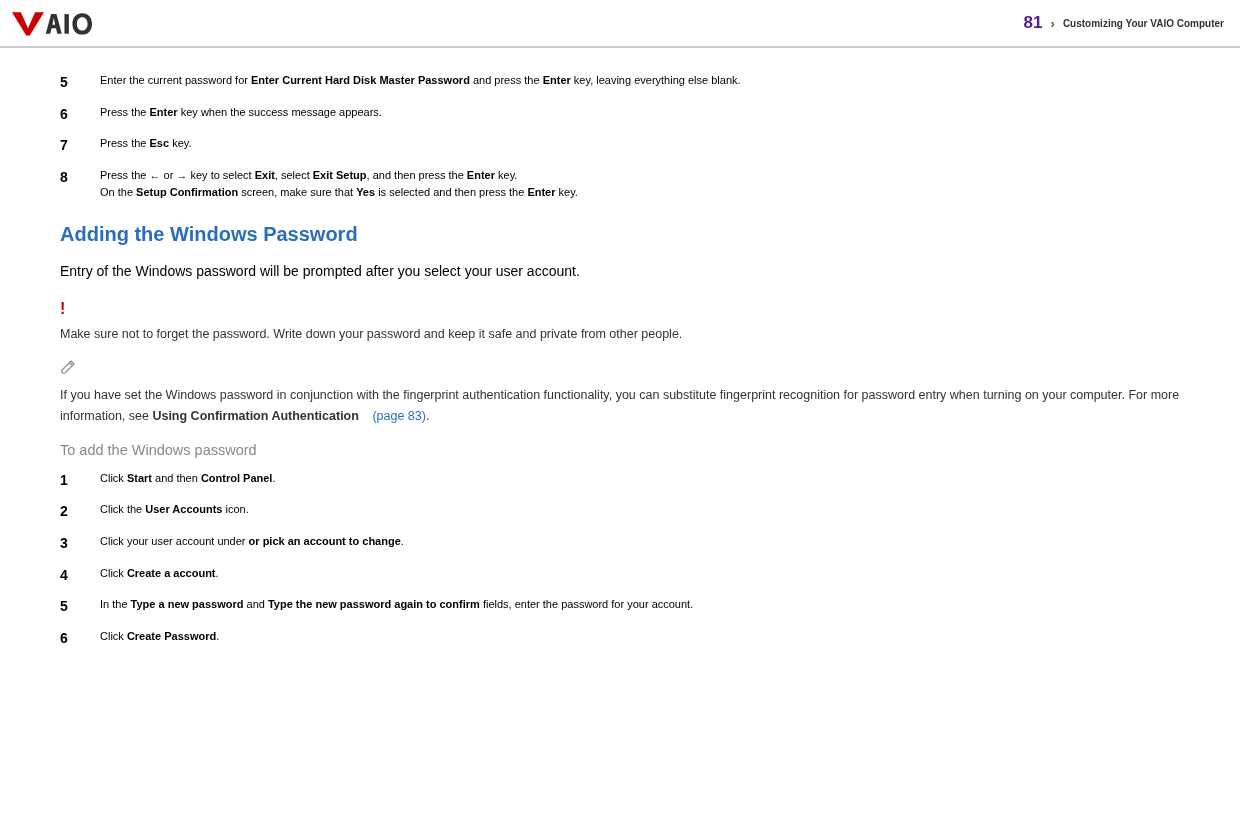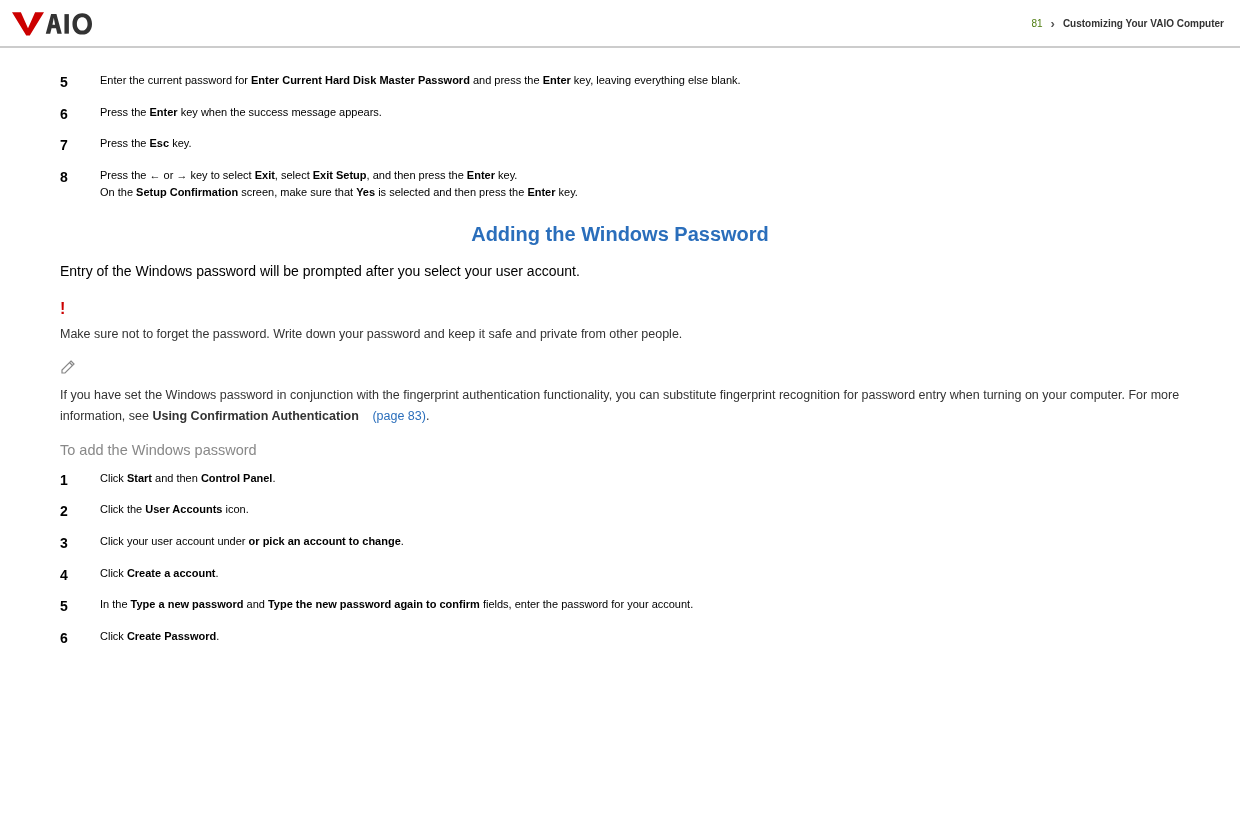--- a/index.html
+++ b/index.html
@@ -32,23 +32,23 @@
     }
     .header-right {
       display: flex;
       align-items: center;
       gap: 8px;
       font-size: 13px;
       font-weight: bold;
       color: #333;
     }
     .page-number {
-      font-size: 10px;
-      font-weight: normal;
-      color: #4d7c0f;
+      font-size: 17px;
+      font-weight: bold;
+      color: #4c1d95;
     }
     .chevron-right {
       font-size: 13px;
       color: #555;
     }
 
     
     .content {
       padding: 24px 60px 24px 60px;
       line-height: 1.55;
@@ -73,21 +73,20 @@
     .step-text b {
       font-weight: bold;
     }
 
     
     .section-heading {
       font-size: 20px;
       color: #2a6ebb;
       font-weight: bold;
       margin: 18px 0 10px 0;
-      text-align: center;
     }
 
     .para {
       font-size: 14px;
       margin-bottom: 8px;
       line-height: 1.6;
     }
 
     
     .warning-box {

